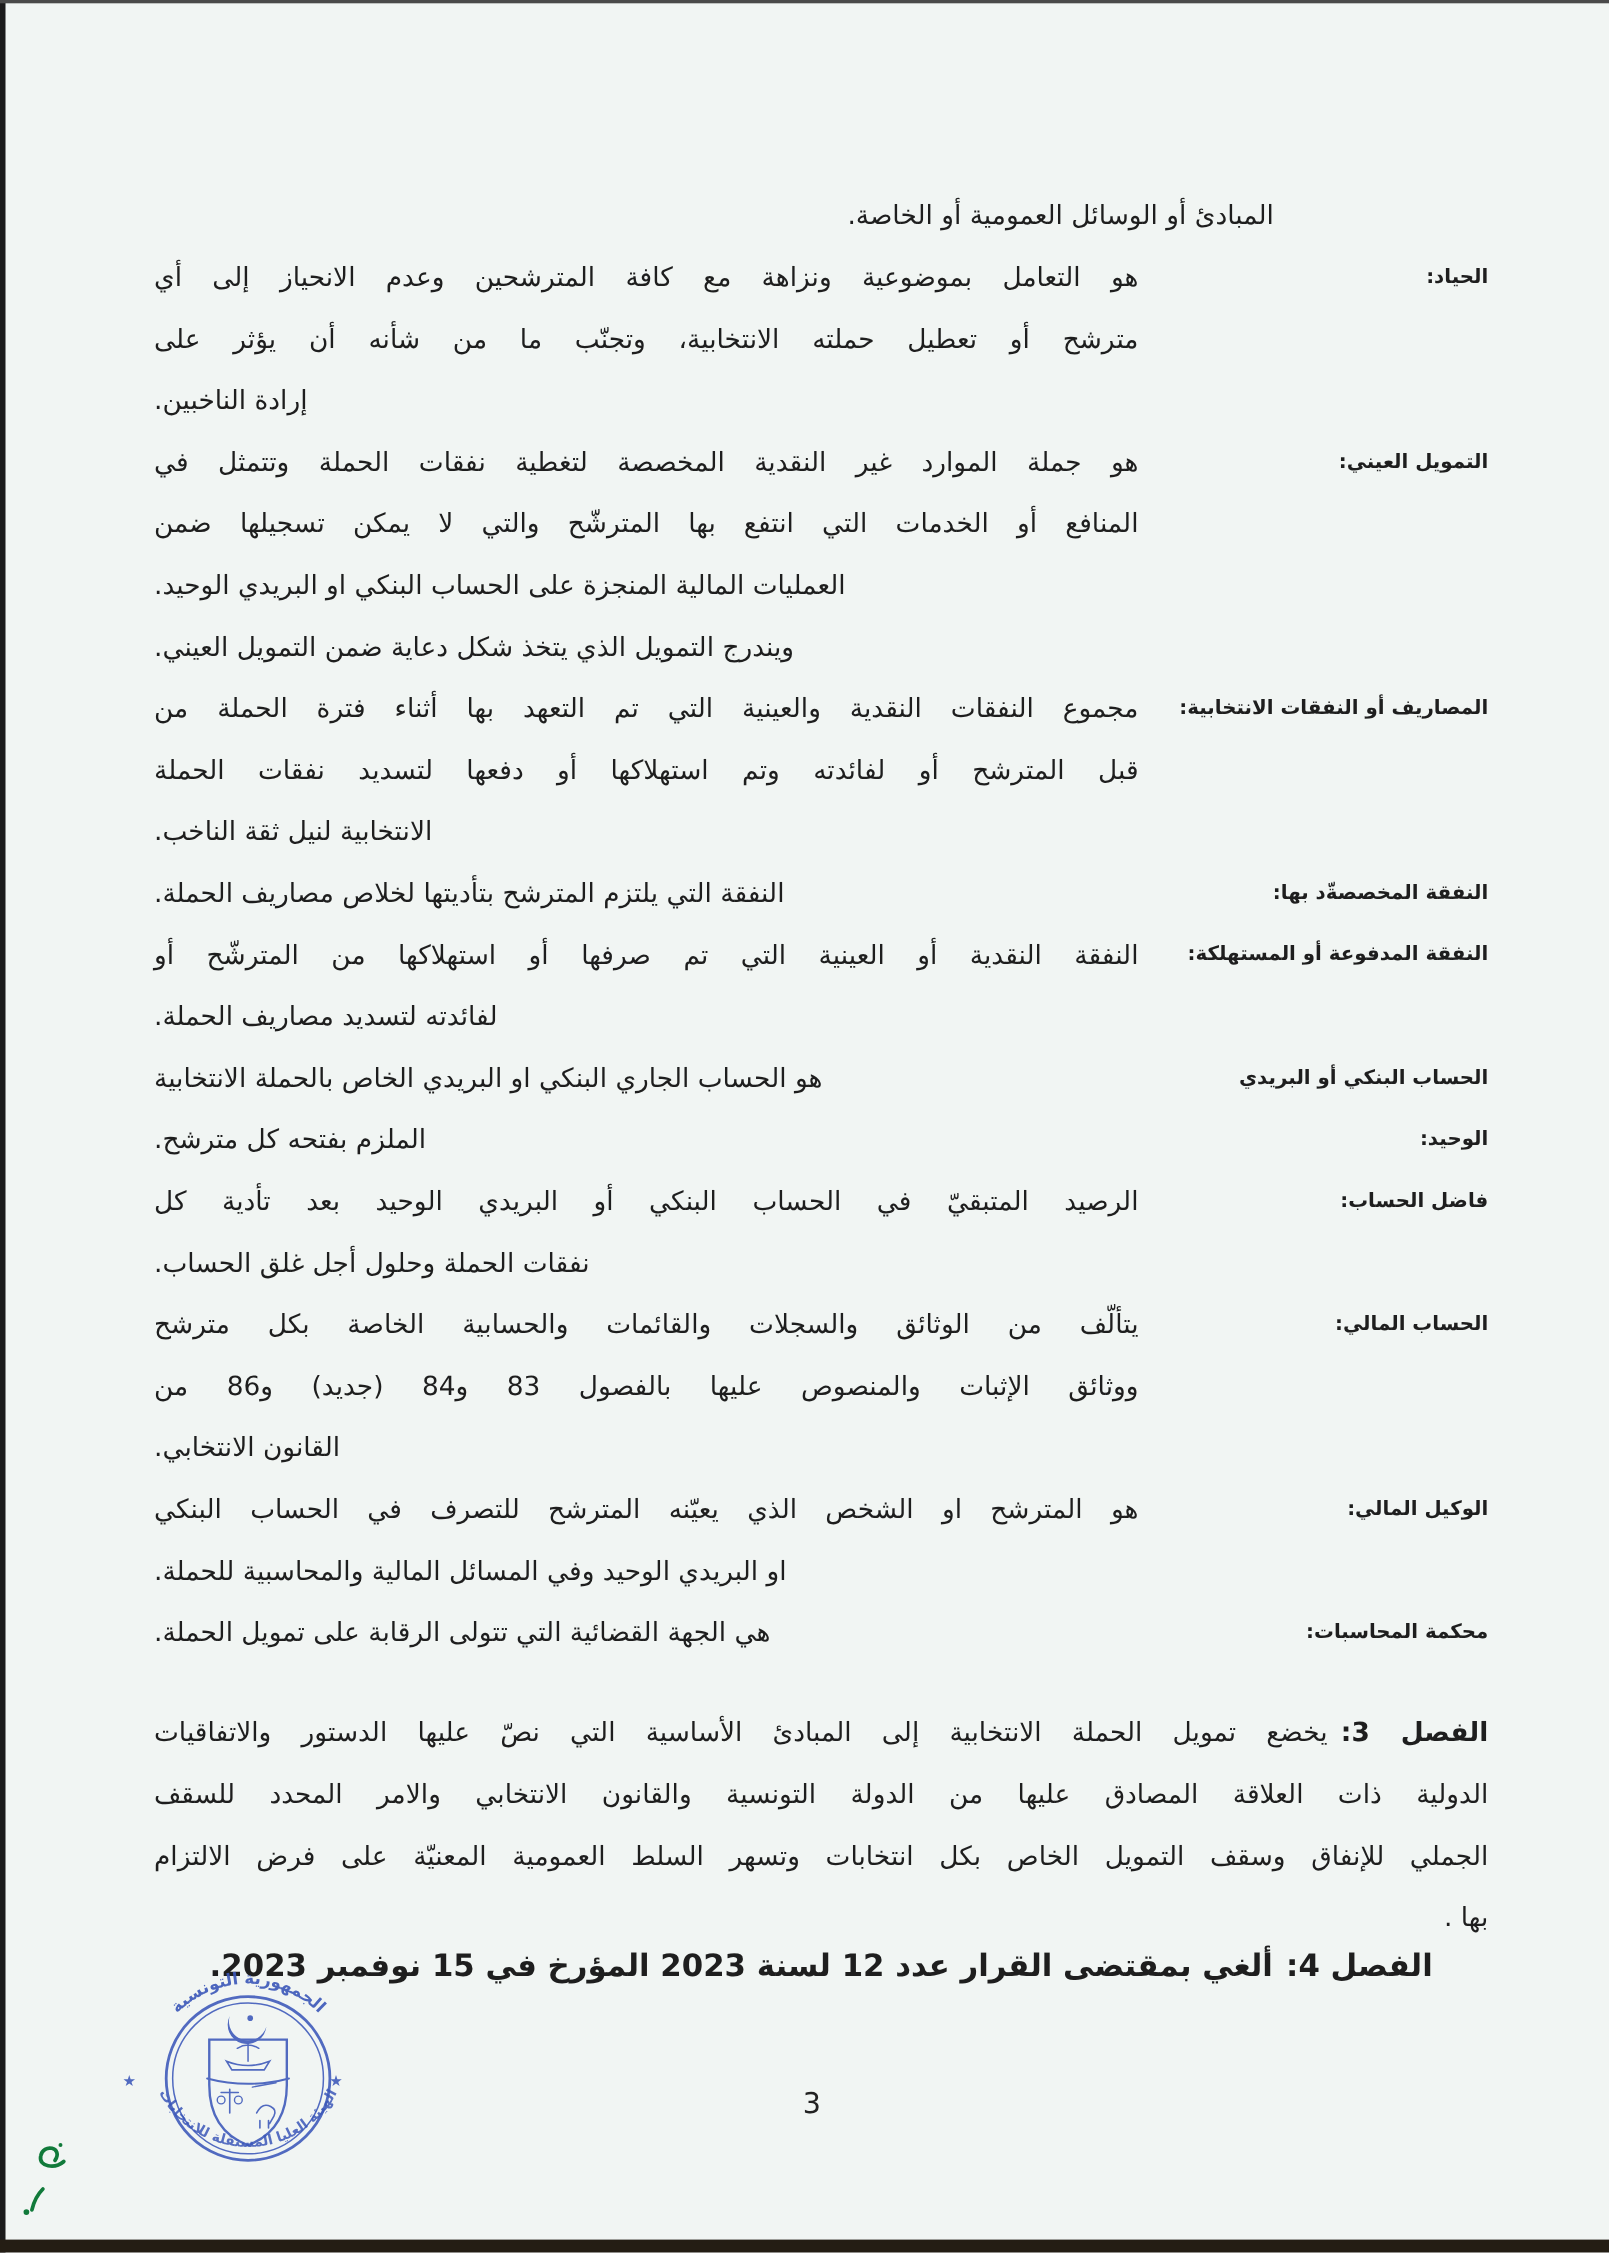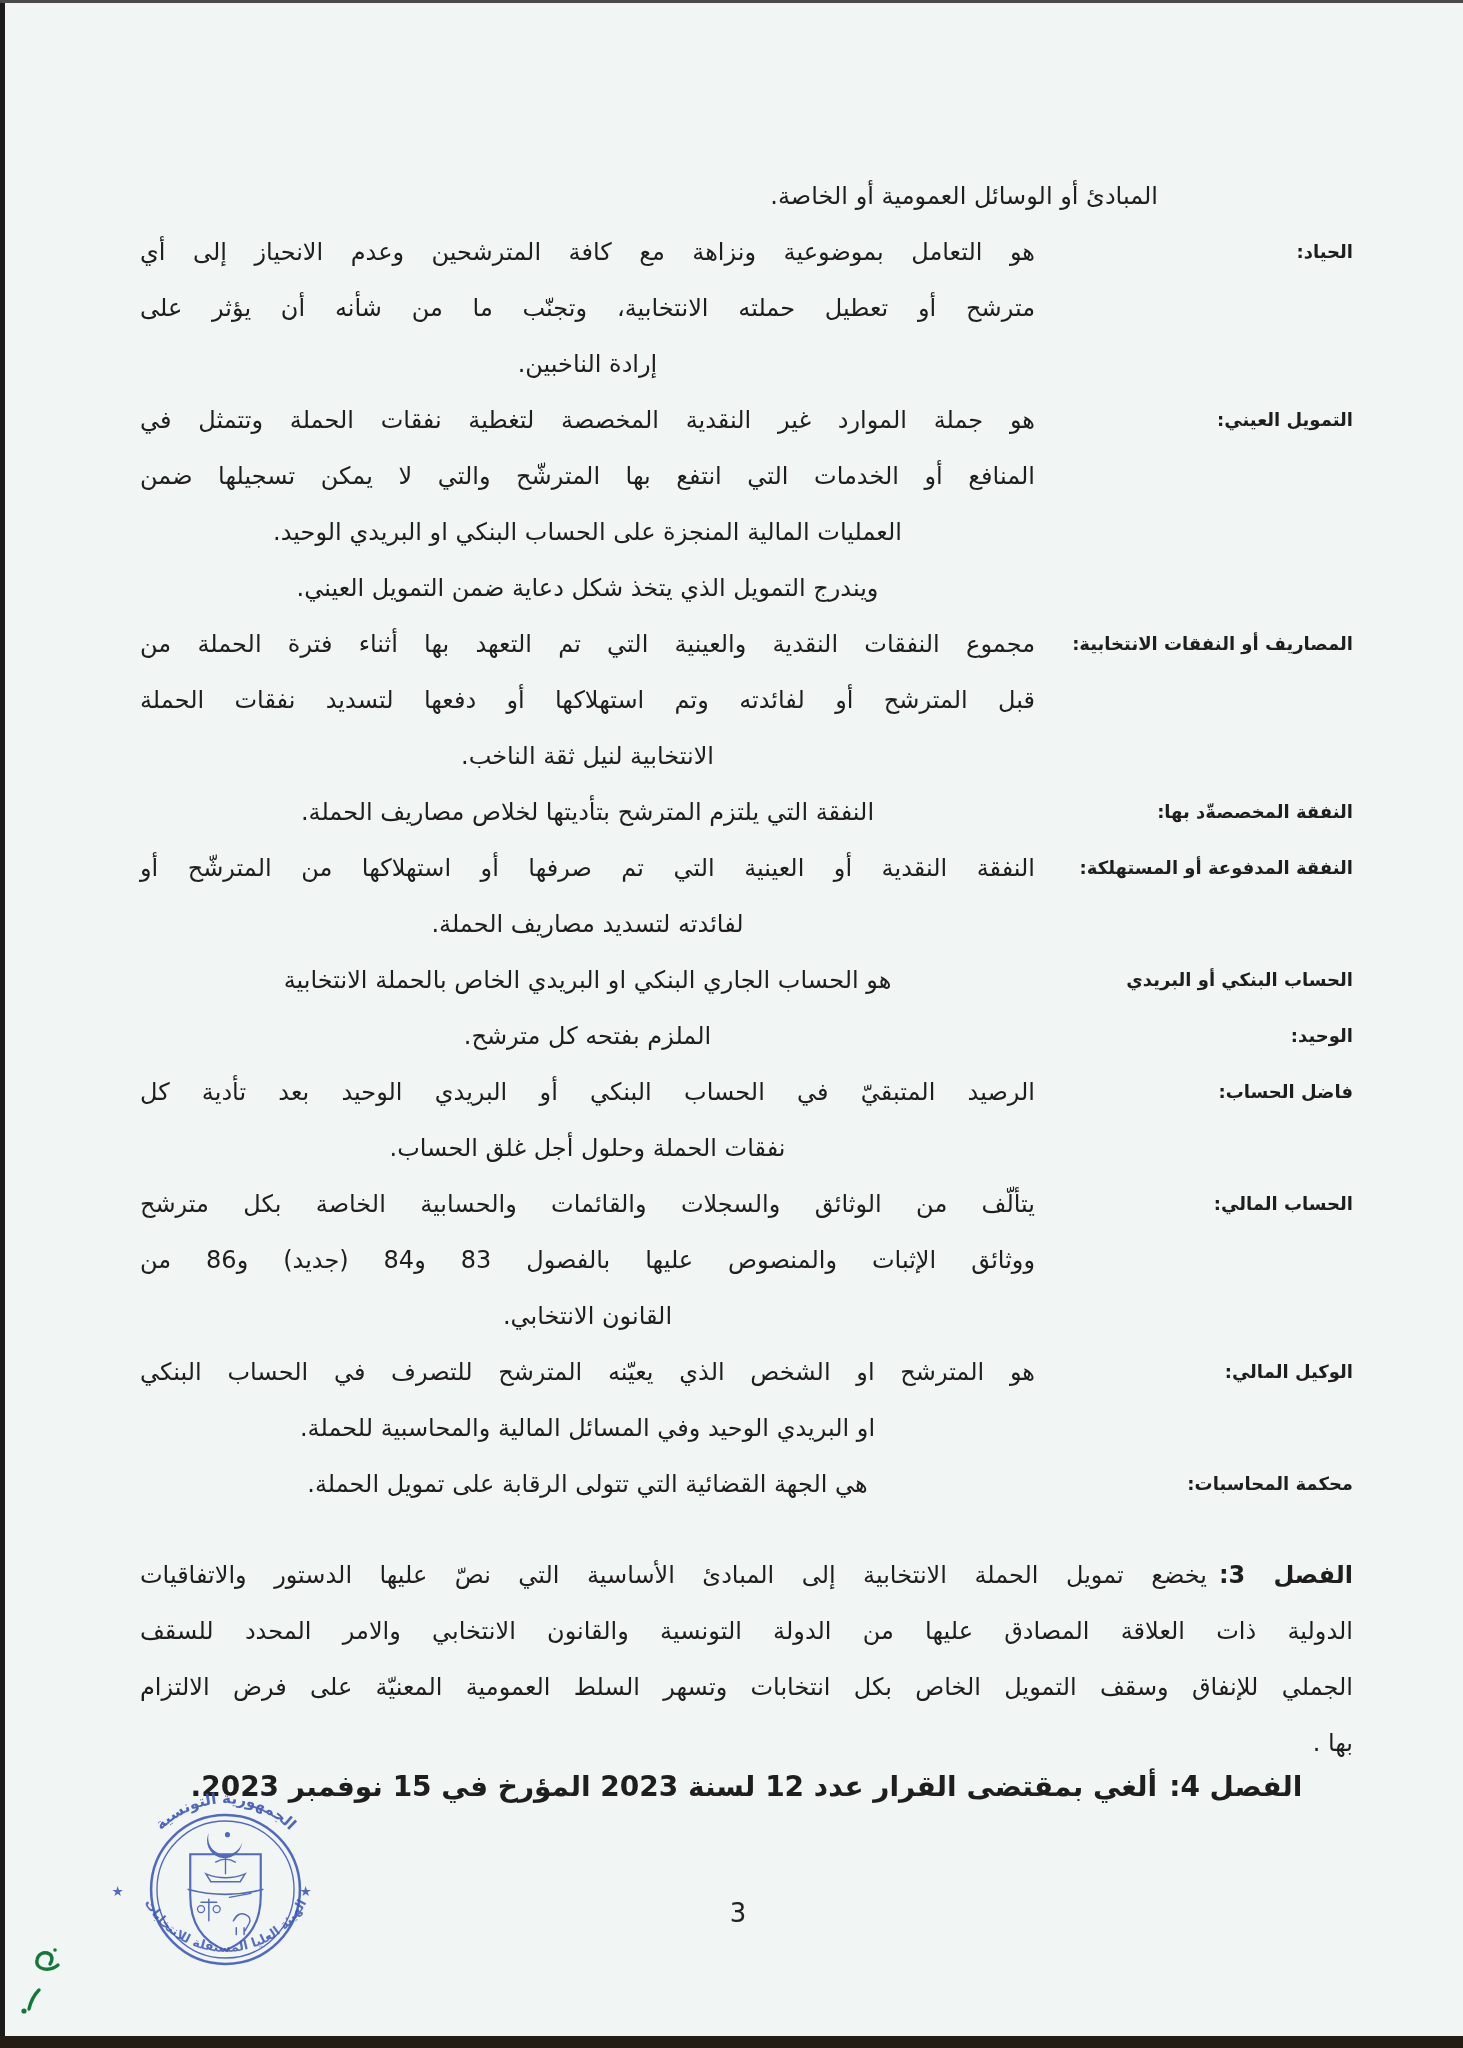--- a/index.html
+++ b/index.html
@@ -27,21 +27,21 @@
   }
   .introline{
     margin-right:195px;
     text-align:right;
     white-space:nowrap;
   }
   .row{display:flex;align-items:flex-start;}
   .term{width:318px;flex:0 0 318px;font-weight:700;font-size:18px;}
   .tline{line-height:56px;white-space:nowrap;}
   .def{width:895px;flex:0 0 895px;}
-  .dline{line-height:56px;text-align:center;}
+  .dline{line-height:56px;text-align:left;}
   .j{text-align:justify;text-align-last:justify;}
   .article{margin-top:35px;}
   .aline{line-height:56px;text-align:right;}
   .albl{font-weight:700;margin-left:12px;}
   .article4{
     margin-top:-16px;
     font-weight:700;
     font-size:28px;
     line-height:64px;
     text-align:center;

